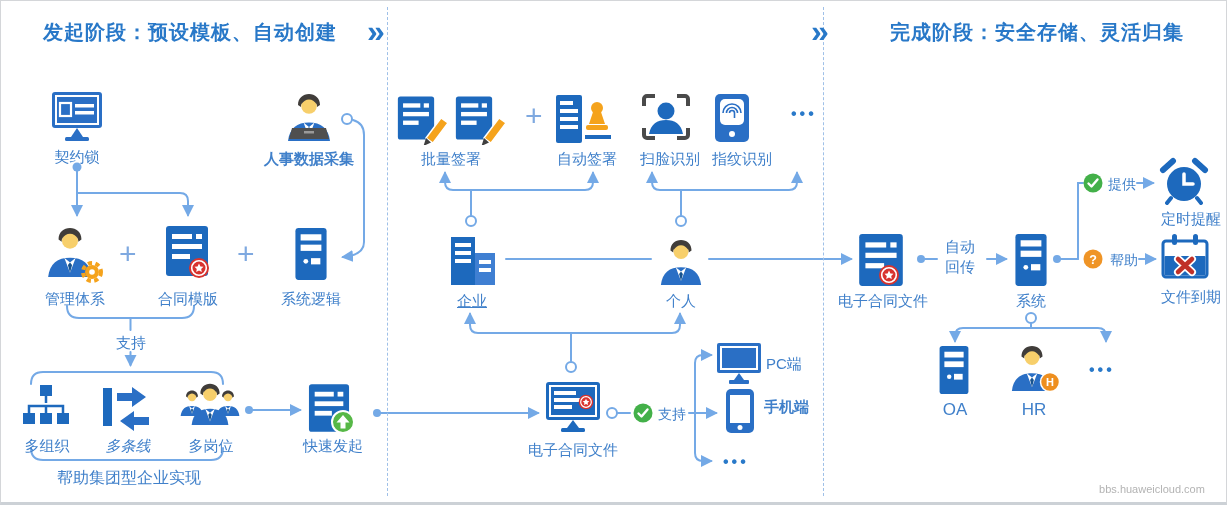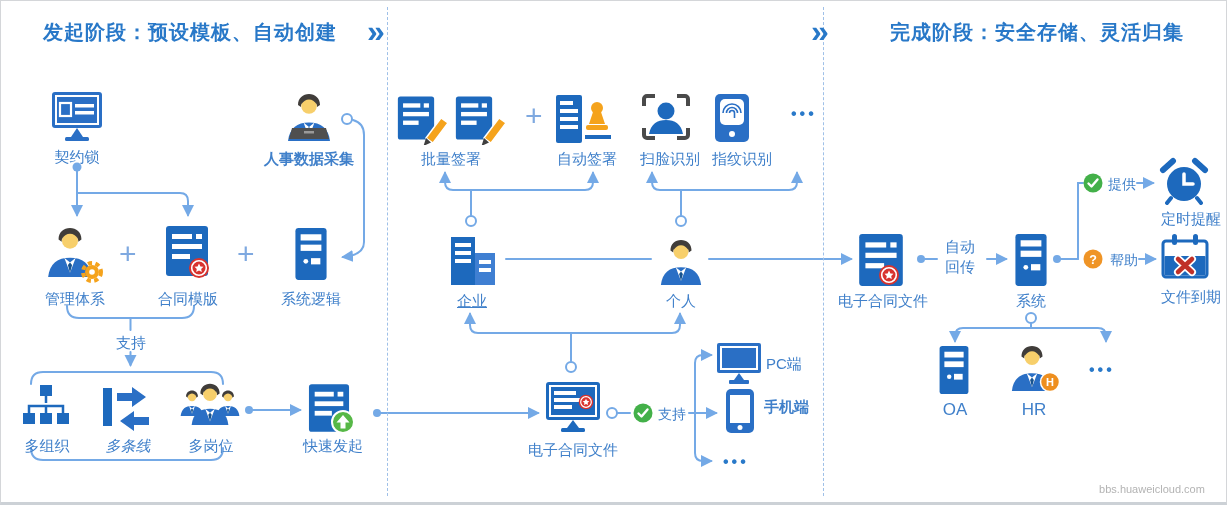--- a/index.html
+++ b/index.html
@@ -232,20 +232,21 @@
 
   <div class="abs" style="left:307px;top:382px;">
     <svg width="48" height="52" viewBox="0 0 48 52">
       <use href="#sym-doc" x="0" y="0" width="42" height="50"></use>
       <circle cx="35" cy="39" r="11" fill="#57b847" stroke="#fff" stroke-width="2"></circle>
       <path d="M35 32l6.5 7.5h-4v6h-5v-6h-4z" fill="#fff"></path>
     </svg>
   </div>
   <div class="lbl" style="left:295px;top:436px;width:74px;">快速发起</div>
 
+  <div class="lbl" style="left:44px;top:468px;width:168px;font-size:16px;">帮助集团型企业实现</div>
 
   <div class="abs" style="left:396px;top:92px;">
     <svg width="112" height="52" viewBox="0 0 112 52">
       <use href="#sym-doc" x="0" y="2" width="38" height="46"></use>
       <path d="M29 45l15-20 7 5-15 20z" fill="#f5a31c" stroke="#fff" stroke-width="1.5"></path>
       <path d="M29 45l-2.5 8 7.5-3.5z" fill="#3f3f3f"></path>
       <use href="#sym-doc" x="58" y="2" width="38" height="46"></use>
       <path d="M87 45l15-20 7 5-15 20z" fill="#f5a31c" stroke="#fff" stroke-width="1.5"></path>
       <path d="M87 45l-2.5 8 7.5-3.5z" fill="#3f3f3f"></path>
     </svg>

